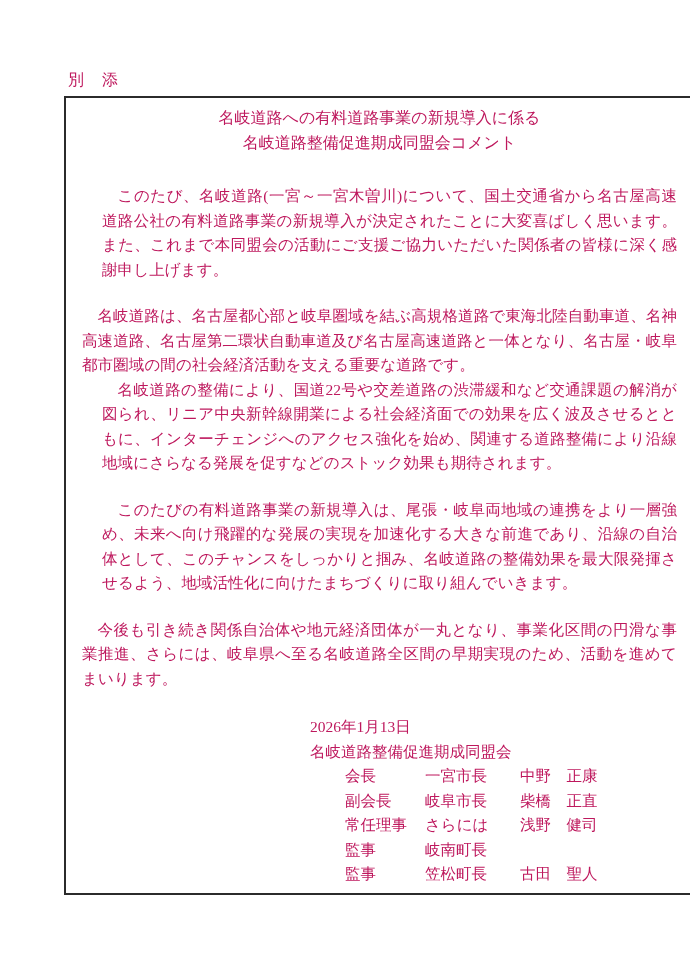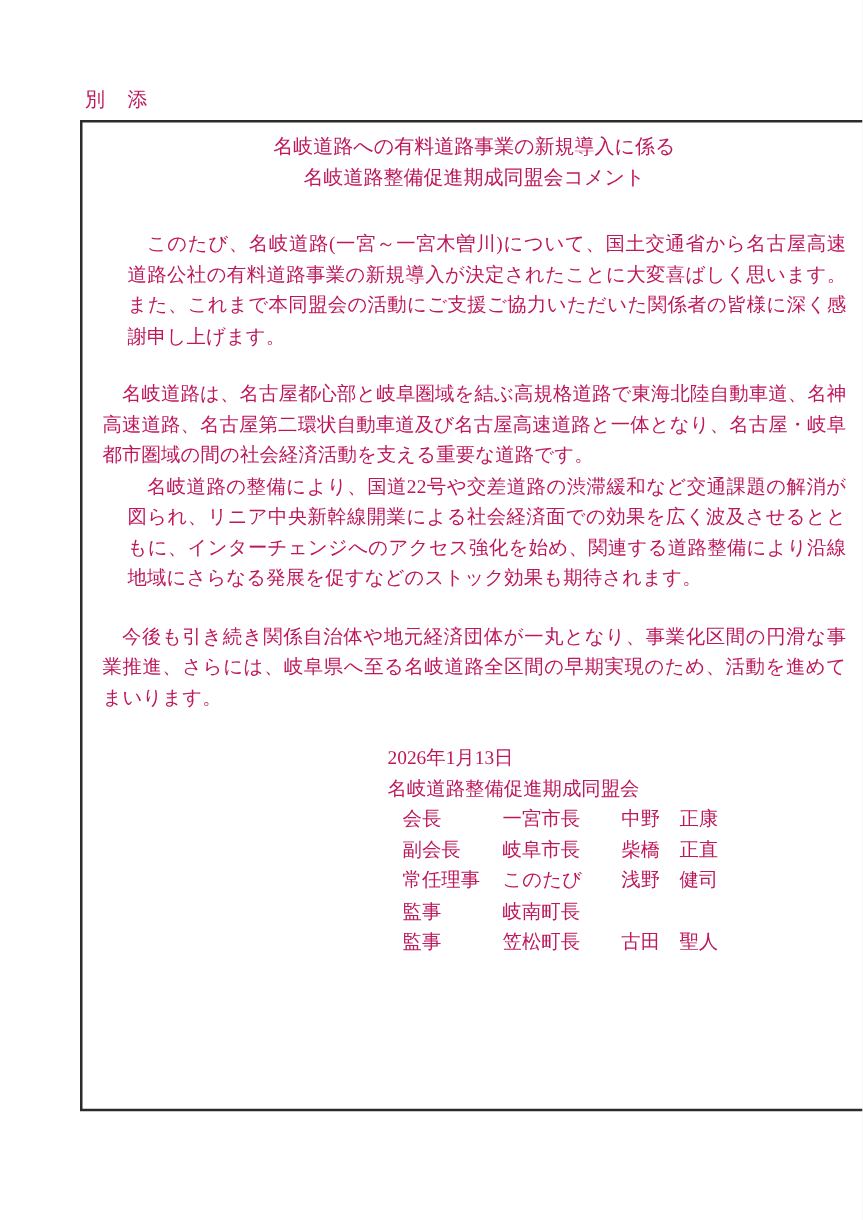--- a/index.html
+++ b/index.html
@@ -47,21 +47,21 @@
     text-align: justify;
     letter-spacing: 0.1px;
   }
   .para.gap-after { margin-bottom: 22px; margin-left: 20px; }
   .signature-block {
     margin-top: 24px;
     padding-left: 228px;
     white-space: nowrap;
   }
   .officials { margin-left: 12px; }
-  .official-row { display: flex; }
+  .official-row { display: flex; margin-left: 23px; }
   .official-role  { width: 80px; flex: 0 0 80px; }
   .official-title { width: 95px; flex: 0 0 95px; }
   .official-name  { flex: 1 1 auto; }
 </style>
 </head>
 <body>
 
 <div class="page">
 
   <div class="attachment-label">別　添</div>
@@ -72,41 +72,42 @@
       <div>名岐道路への有料道路事業の新規導入に係る</div>
       <div>名岐道路整備促進期成同盟会コメント</div>
     </div>
 
     <p class="para gap-after">このたび、名岐道路(一宮～一宮木曽川)について、国土交通省から名古屋高速道路公社の有料道路事業の新規導入が決定されたことに大変喜ばしく思います。また、これまで本同盟会の活動にご支援ご協力いただいた関係者の皆様に深く感謝申し上げます。</p>
 
     <p class="para">名岐道路は、名古屋都心部と岐阜圏域を結ぶ高規格道路で東海北陸自動車道、名神高速道路、名古屋第二環状自動車道及び名古屋高速道路と一体となり、名古屋・岐阜都市圏域の間の社会経済活動を支える重要な道路です。</p>
 
     <p class="para gap-after">名岐道路の整備により、国道22号や交差道路の渋滞緩和など交通課題の解消が図られ、リニア中央新幹線開業による社会経済面での効果を広く波及させるとともに、インターチェンジへのアクセス強化を始め、関連する道路整備により沿線地域にさらなる発展を促すなどのストック効果も期待されます。</p>
 
+    <p class="para gap-after">このたびの有料道路事業の新規導入は、尾張・岐阜両地域の連携をより一層強め、未来へ向け飛躍的な発展の実現を加速化する大きな前進であり、沿線の自治体として、このチャンスをしっかりと掴み、名岐道路の整備効果を最大限発揮させるよう、地域活性化に向けたまちづくりに取り組んでいきます。</p>
 
     <p class="para">今後も引き続き関係自治体や地元経済団体が一丸となり、事業化区間の円滑な事業推進、さらには、岐阜県へ至る名岐道路全区間の早期実現のため、活動を進めてまいります。</p>
 
     <div class="signature-block">
       <div>2026年1月13日</div>
       <div>名岐道路整備促進期成同盟会</div>
 
       <div class="officials">
         <div class="official-row">
           <span class="official-role">会長</span>
           <span class="official-title">一宮市長</span>
           <span class="official-name">中野　正康</span>
         </div>
         <div class="official-row">
           <span class="official-role">副会長</span>
           <span class="official-title">岐阜市長</span>
           <span class="official-name">柴橋　正直</span>
         </div>
         <div class="official-row">
           <span class="official-role">常任理事</span>
-          <span class="official-title">このたび</span>
+          <span class="official-title">さらには</span>
           <span class="official-name">浅野　健司</span>
         </div>
         <div class="official-row">
           <span class="official-role">監事</span>
           <span class="official-title">岐南町長</span>
         </div>
         <div class="official-row">
           <span class="official-role">監事</span>
           <span class="official-title">笠松町長</span>
           <span class="official-name">古田　聖人</span>

